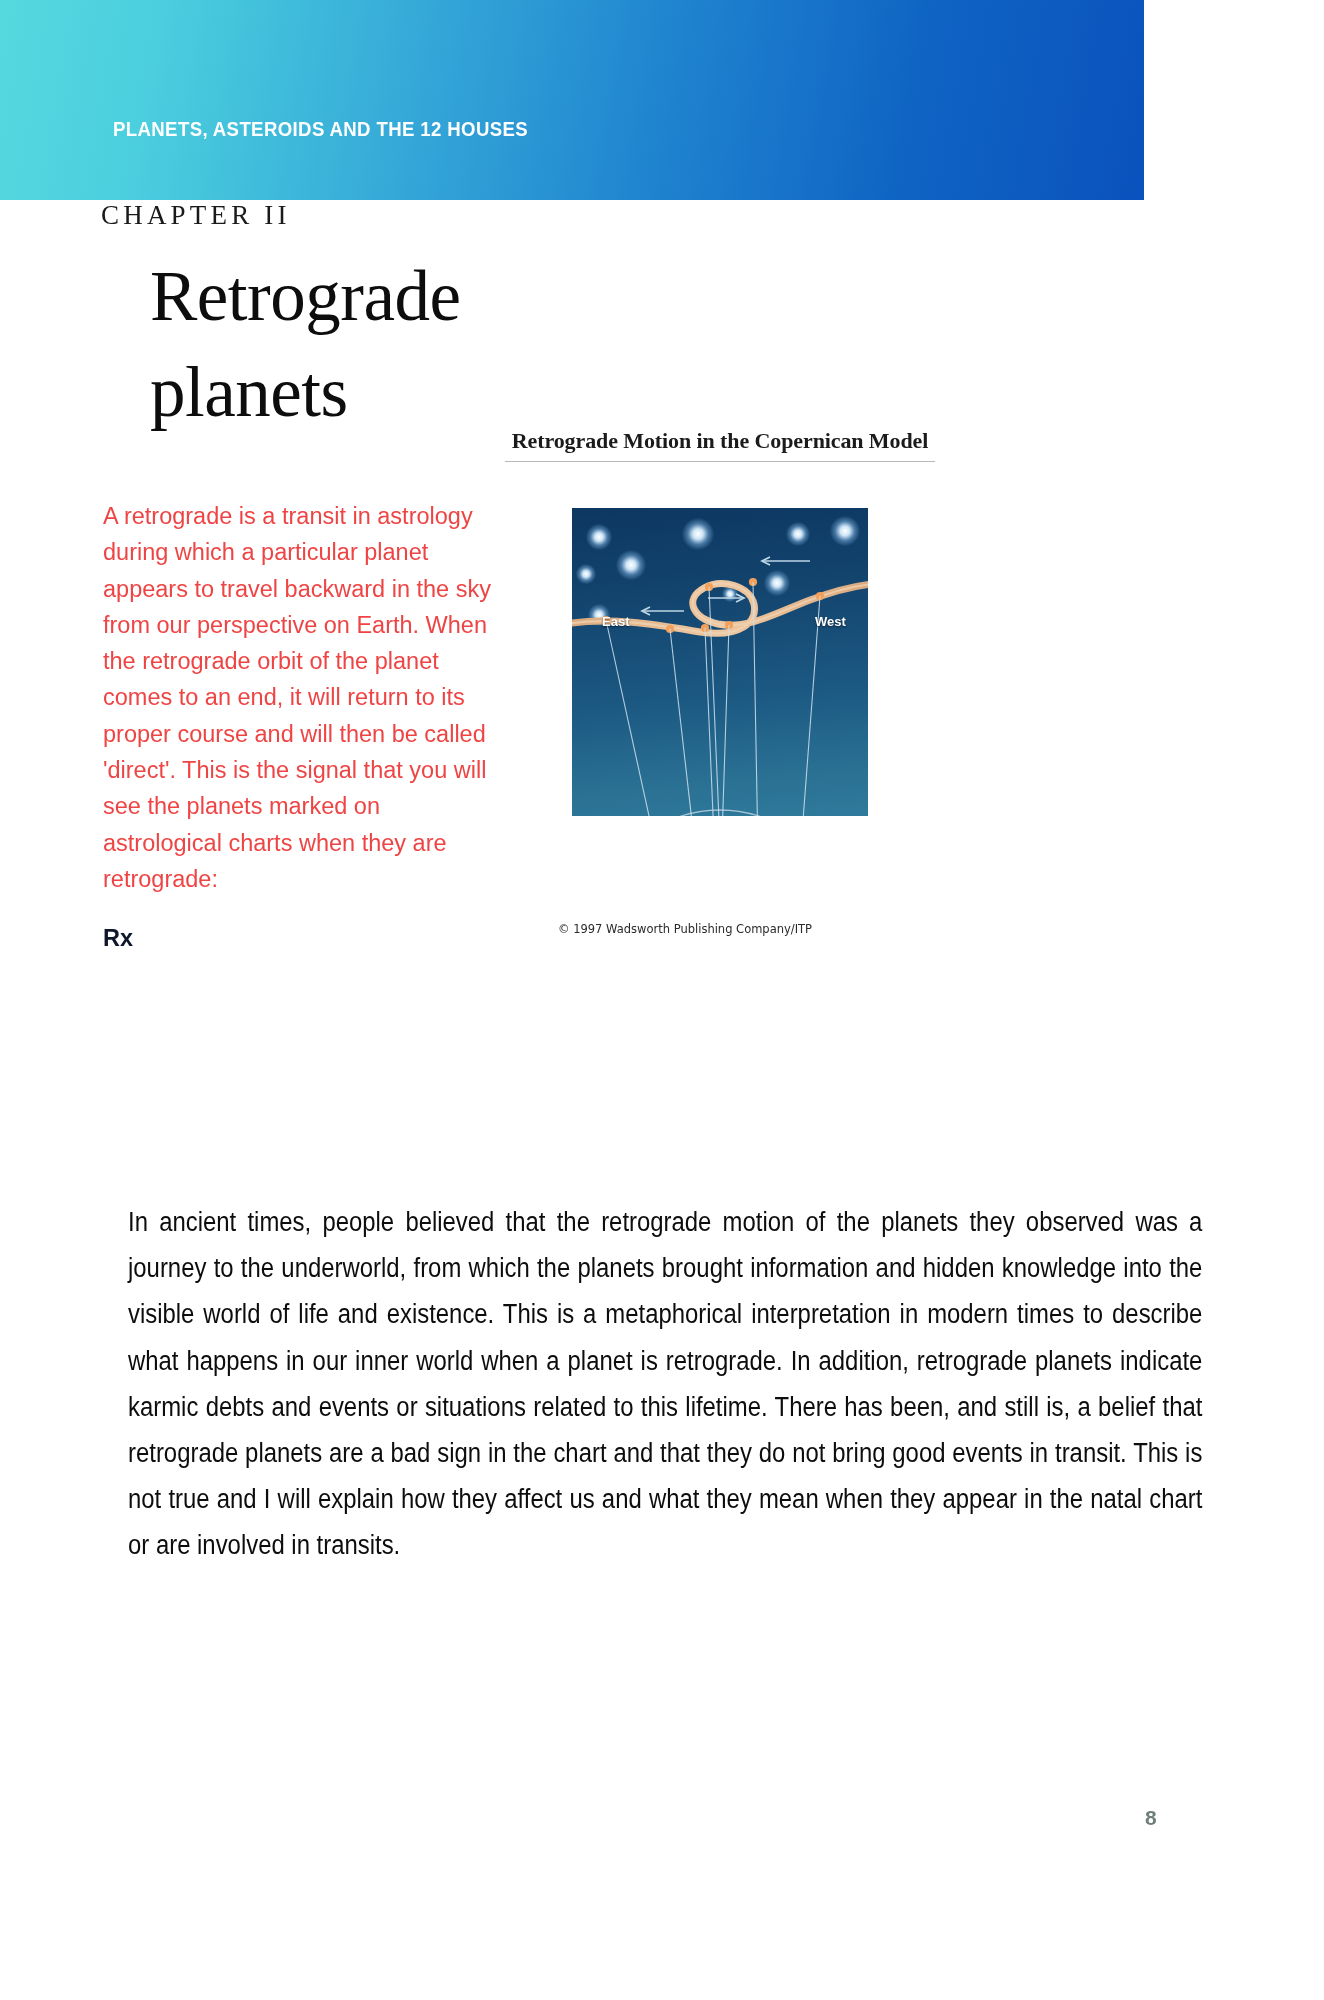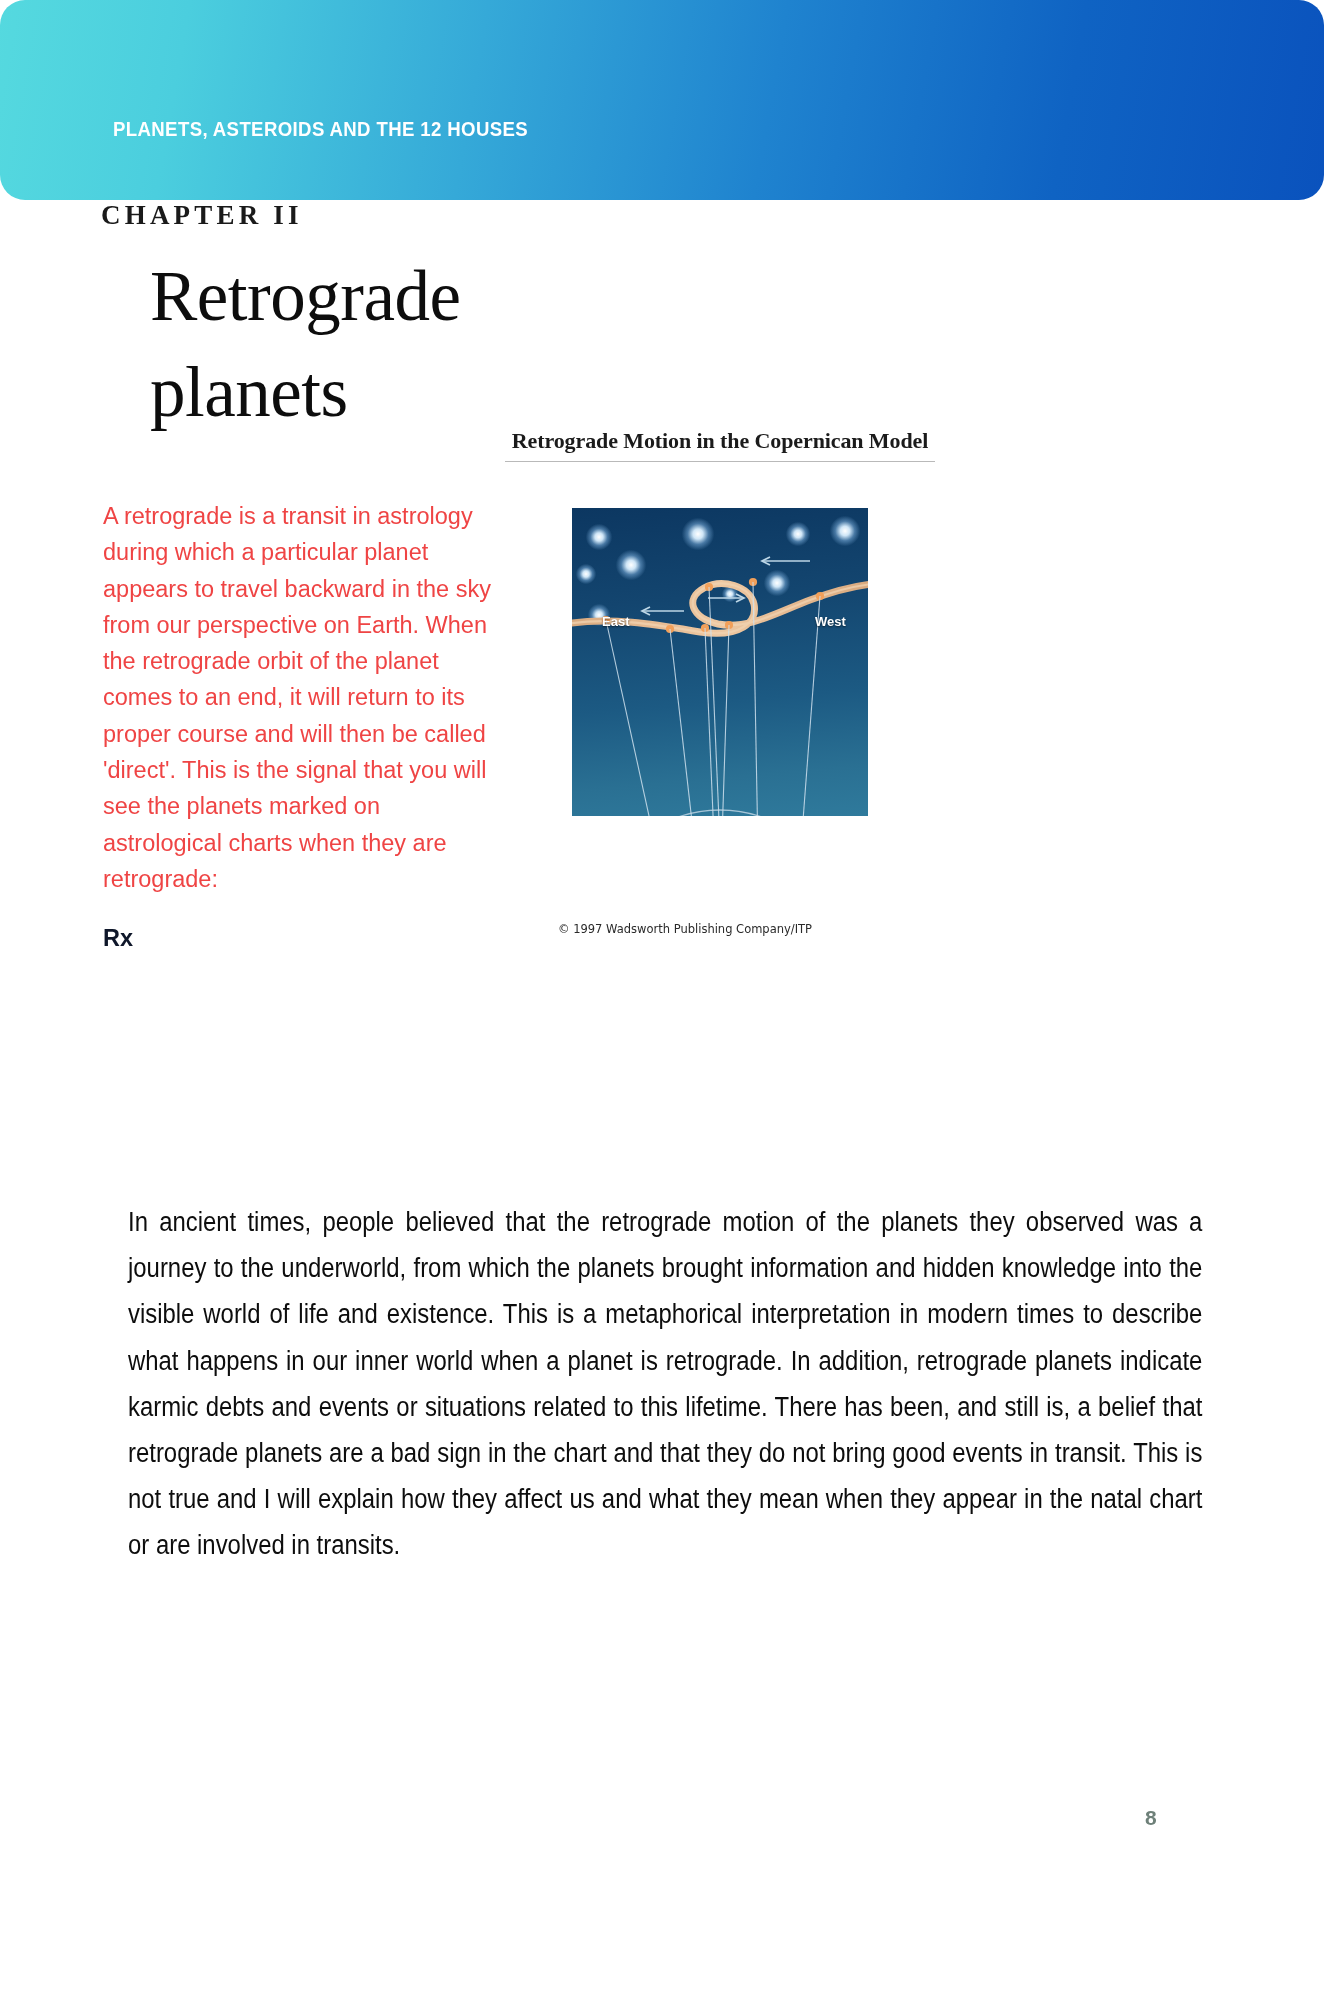--- a/index.html
+++ b/index.html
@@ -12,24 +12,23 @@
     background: #ffffff;
     font-family: "Liberation Sans", sans-serif;
     overflow: hidden;
     position: relative;
   }
 
   
   .header-band {
     position: absolute;
     left: 0; top: 0;
-    width: 1324px;
+    width: 1144px;
     height: 200px;
     background: linear-gradient(100deg, #55d9df 0%, #4bcede 14%, #35a9d8 36%, #1f83cf 58%, #0f63c3 80%, #0a52bd 100%);
-    border-radius: 25px;
   }
   .header-title {
     position: absolute;
     left: 113px;
     top: 118px;
     color: #ffffff;
     font-family: "Liberation Sans Narrow", "Liberation Sans", sans-serif;
     font-size: 20px;
     font-weight: bold;
     letter-spacing: 0.4px;
@@ -40,21 +39,20 @@
 
   
   .chapter-label {
     position: absolute;
     left: 101px;
     top: 200px;
     font-family: "Liberation Serif", "DejaVu Serif", serif;
     font-size: 27px;
     letter-spacing: 4.2px;
     color: #1a1a1a;
-    font-weight: bold;
   }
   .doc-title {
     position: absolute;
     left: 106px;
     top: 248px;
     width: 540px;
     font-family: "Liberation Serif", "DejaVu Serif", serif;
     font-size: 71px;
     line-height: 96px;
     color: #0d0d0d;

